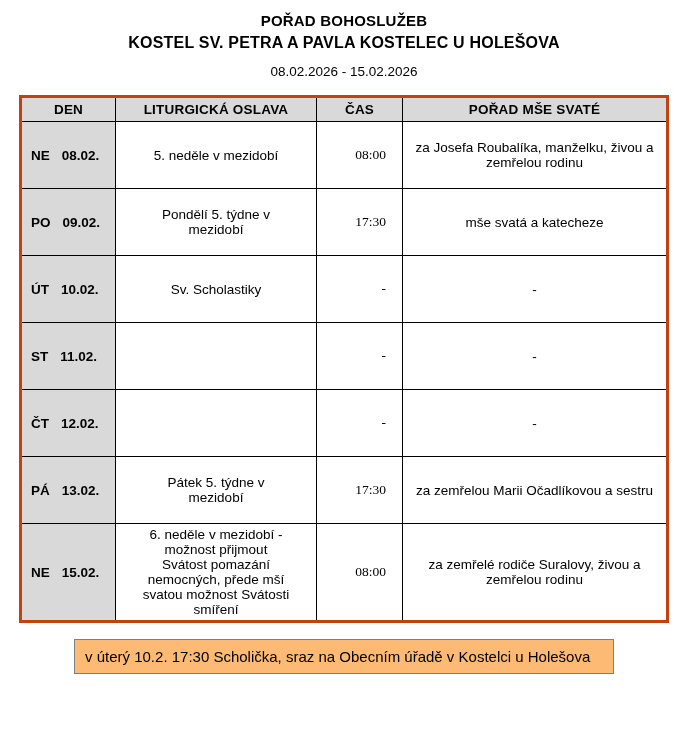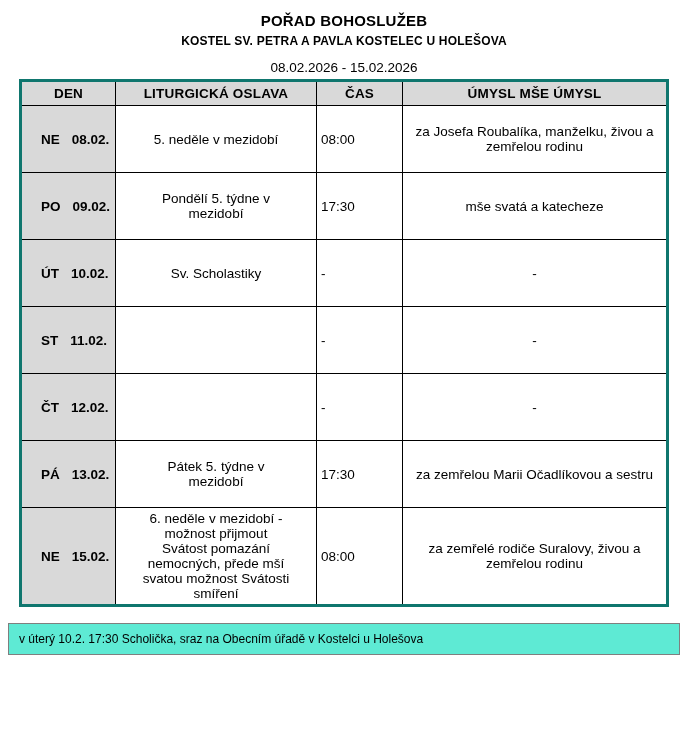--- a/index.html
+++ b/index.html
@@ -17,35 +17,35 @@
     padding-top: 12px;
     border-radius: 9px;
   }
   .doc-header { text-align: center; }
   .title {
     font-size: 15px;
     font-weight: bold;
     letter-spacing: 0.2px;
   }
   .subtitle {
-    font-size: 12px;
+    font-size: 16px;
     font-weight: bold;
     margin-top: 5px;
     letter-spacing: 0.2px;
   }
   .dates {
     font-size: 13.5px;
     margin-top: 12px;
   }
   table.schedule {
     border-collapse: collapse;
-    margin: 4px auto 0 auto;
+    margin: 16px auto 0 auto;
     table-layout: fixed;
     width: 647px;
-    border: 3px solid #0f766e;
+    border: 3px solid #c2410c;
   }
   table.schedule th, table.schedule td {
     border: 1px solid #000000;
     font-size: 13.5px;
     vertical-align: middle;
   }
   table.schedule th {
     background: #d9d9d9;
     font-weight: bold;
     height: 21px;
@@ -53,44 +53,45 @@
     letter-spacing: 0.2px;
   }
   td.den {
     background: #d9d9d9;
     font-weight: bold;
   }
   td.den .den-inner {
     display: flex;
     align-items: flex-start;
     gap: 12px;
-    padding-left: 18px;
+    padding-left: 8px;
   }
   td.celebration {
     text-align: center;
     padding: 3px 25px;
   }
   td.time {
-    text-align: left;
-    padding: 3px 4px;
+    text-align: right;
+    padding: 3px 16px;
+    font-family: Liberation Serif, serif;
   }
   td.intention {
     text-align: center;
     padding: 14px 9px;
   }
   tr.row { height: 67px; }
   tr.row.tall { height: 98px; }
   .footer-note {
     box-sizing: border-box;
-    width: 672px;
+    width: 540px;
     margin: 16px auto 0 auto;
     border: 1px solid #7f7f7f;
-    background: #5eead4;
+    background: #fdba74;
     padding: 8px 10px;
-    font-size: 12px;
+    font-size: 15px;
   }
 </style>
 </head>
 <body>
 
 <div class="page">
 
   <div class="doc-header">
     <div class="title">POŘAD BOHOSLUŽEB</div>
     <div class="subtitle">KOSTEL SV. PETRA A PAVLA KOSTELEC U HOLEŠOVA</div>
@@ -102,21 +103,21 @@
       <col style="width:95px">
       <col style="width:201px">
       <col style="width:86px">
       <col style="width:265px">
     </colgroup>
     <thead>
       <tr>
         <th>DEN</th>
         <th>LITURGICKÁ OSLAVA</th>
         <th>ČAS</th>
-        <th>ÚMYSL MŠE ÚMYSL</th>
+        <th>POŘAD MŠE SVATÉ</th>
       </tr>
     </thead>
     <tbody>
 
       <tr class="row">
         <td class="den">
           <div class="den-inner">
             <span>NE</span>
             <span>08.02.</span>
           </div>

